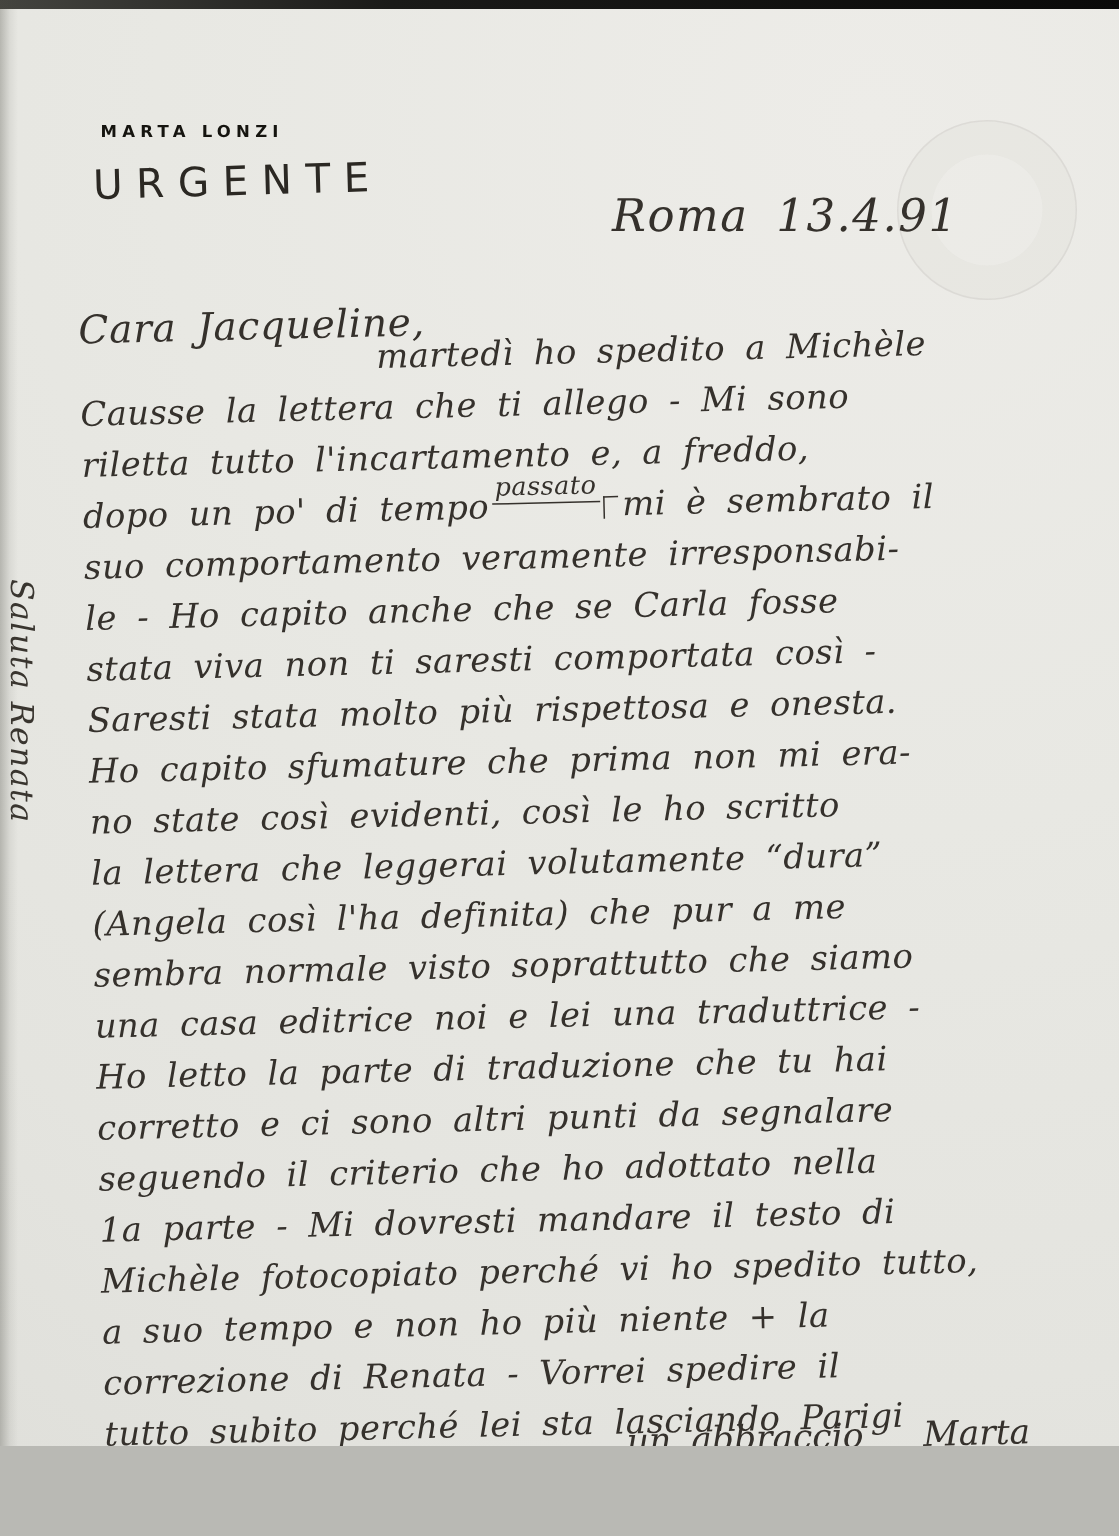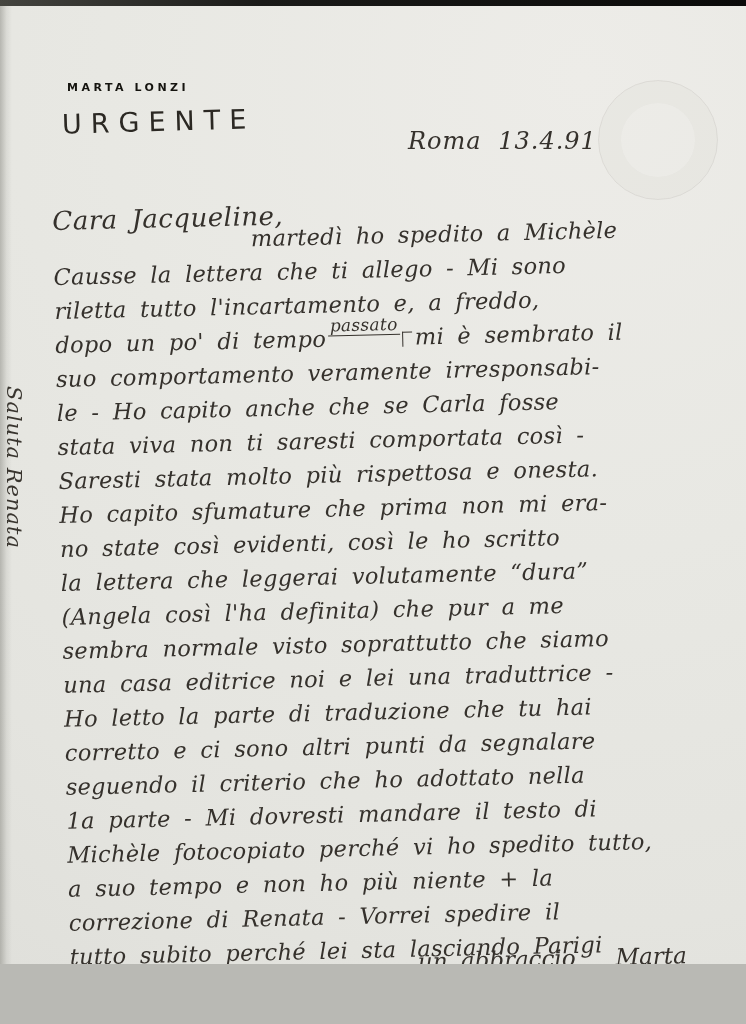--- a/index.html
+++ b/index.html
@@ -38,21 +38,21 @@
   .urgente{
     position:absolute;left:62px;top:106px;
     font-family:"DejaVu Sans", sans-serif;font-weight:400;
     font-size:27px;letter-spacing:9px;color:#2b2823;
     transform:rotate(-1.6deg);
   }
   .hand{
     font-family:"DejaVu Serif", serif;font-style:italic;color:#35312c;
   }
   .dateline{
-    position:absolute;left:408px;top:127px;font-size:24px;letter-spacing:1px;word-spacing:8px;
+    position:absolute;left:408px;top:127px;font-size:30px;letter-spacing:1px;word-spacing:8px;
   }
   .margin-note{
     position:absolute;left:2px;top:386px;
     writing-mode:vertical-rl;font-size:21px;letter-spacing:1px;color:#39352f;
   }
   .bodyblock{
     position:absolute;left:52px;top:206px;width:672px;
     transform:rotate(-1.35deg);transform-origin:0 0;
   }
   .salutation{

